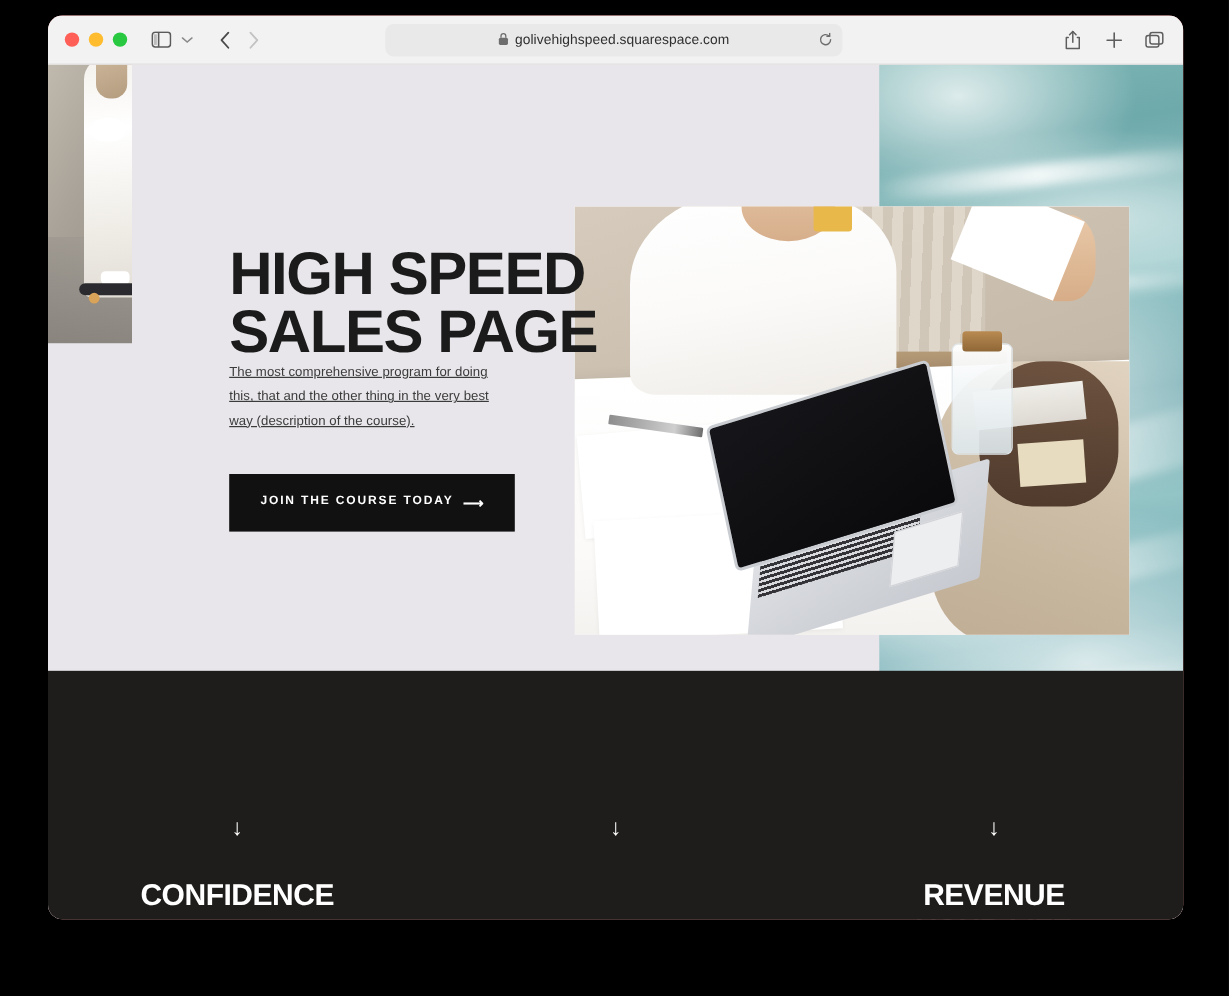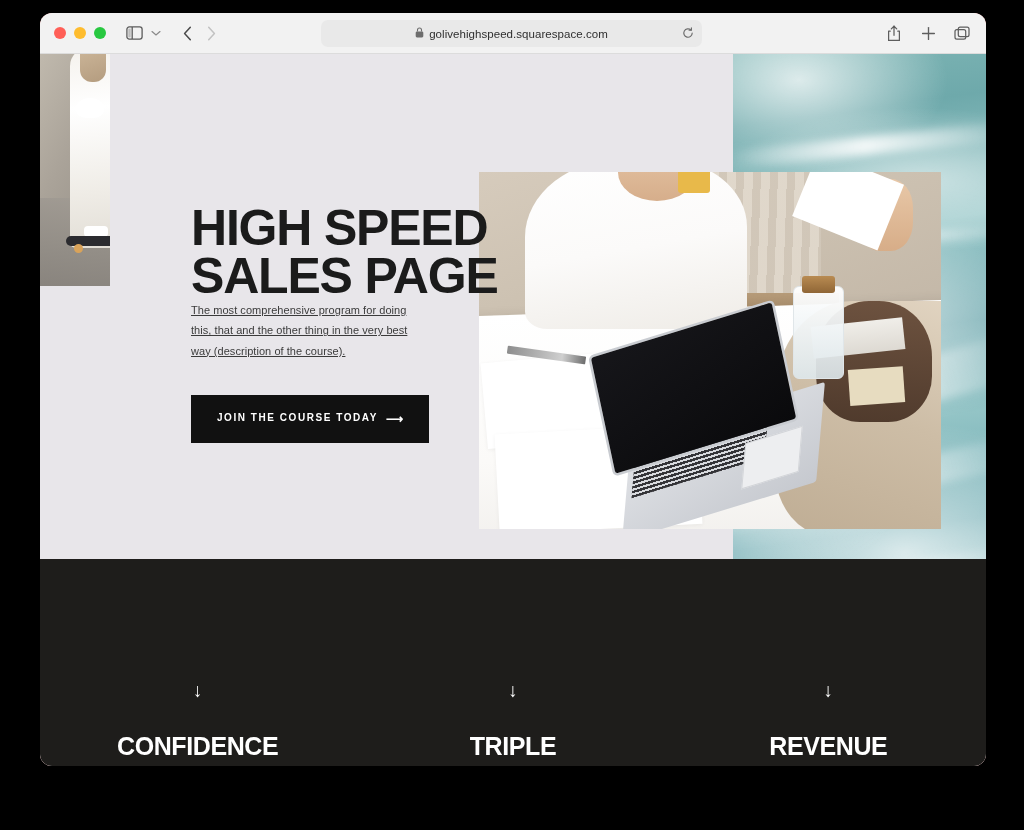--- a/index.html
+++ b/index.html
@@ -502,24 +502,20 @@
 
         <div class="feature-col">
           <div class="feature-arrow">↓</div>
           <div class="feature-title">
             <div>CONFIDENCE</div>
           </div>
         </div>
 
         <div class="feature-col">
           <div class="feature-arrow">↓</div>
-          <div class="feature-title">
-            <div>TRIPLE</div>
-            <div>YOUR REVENUE</div>
-          </div>
         </div>
 
         <div class="feature-col">
           <div class="feature-arrow">↓</div>
           <div class="feature-title">
             <div>REVENUE</div>
             <div>YOUR LIFE</div>
           </div>
         </div>
 

